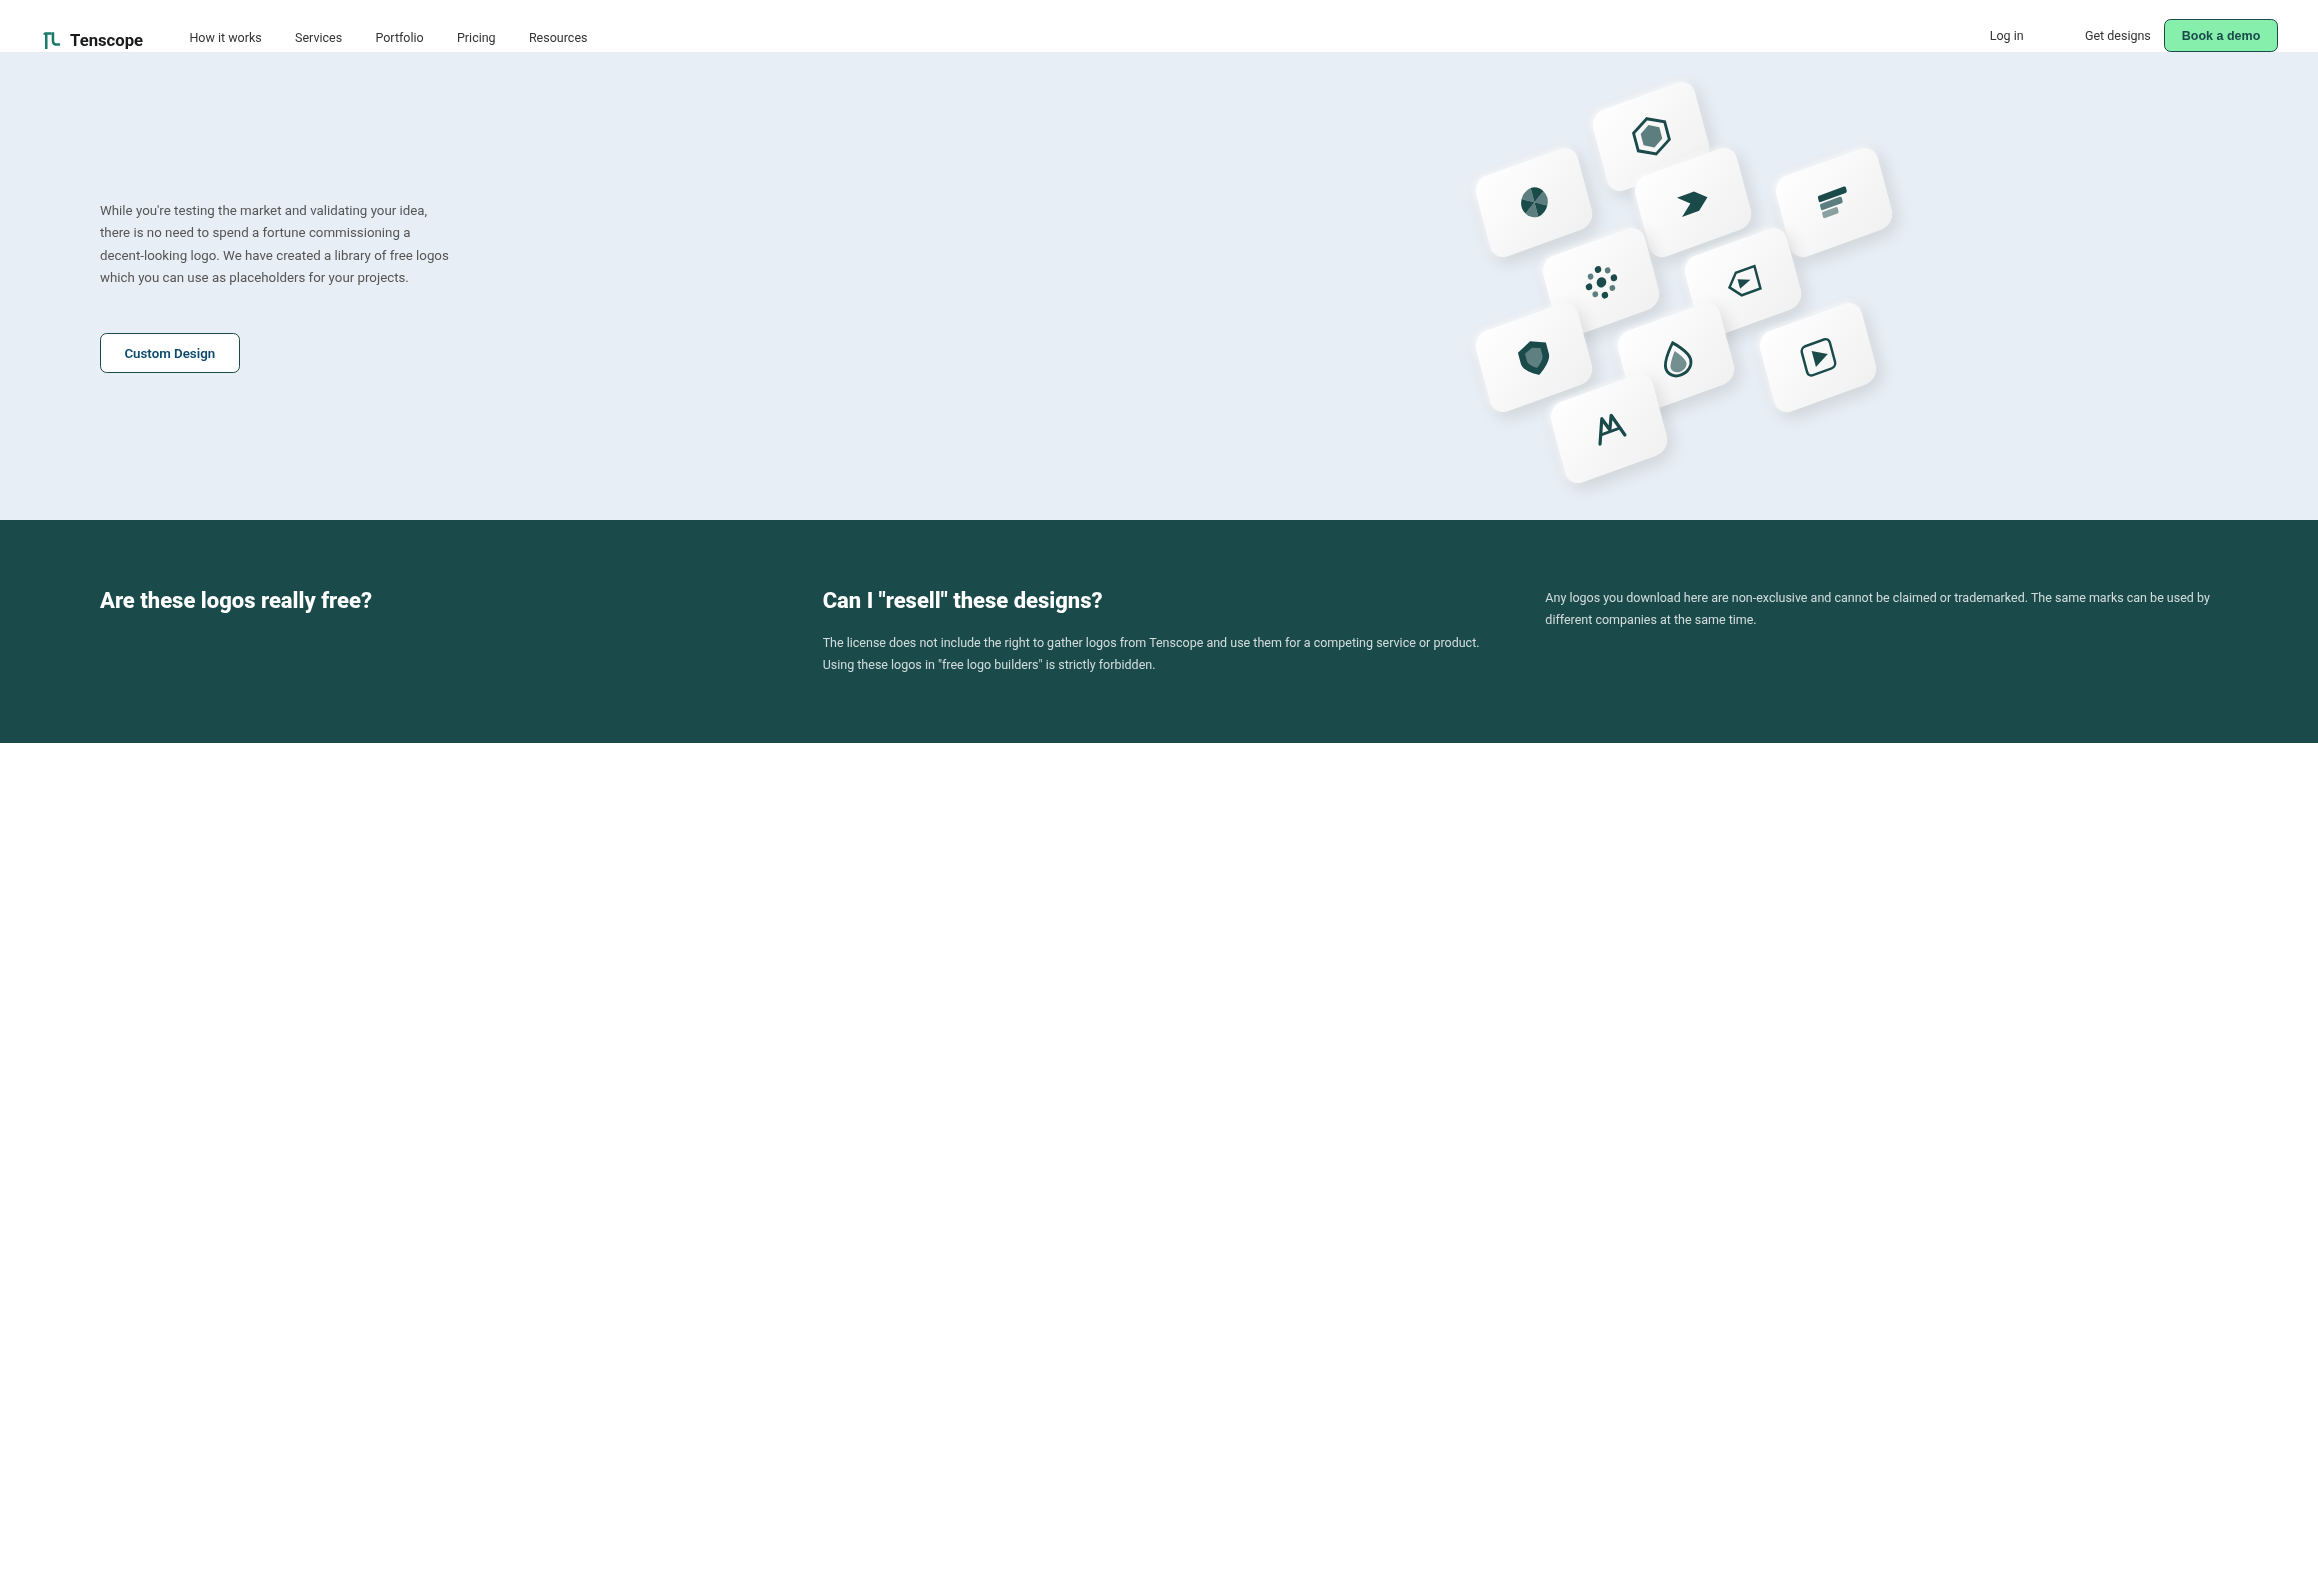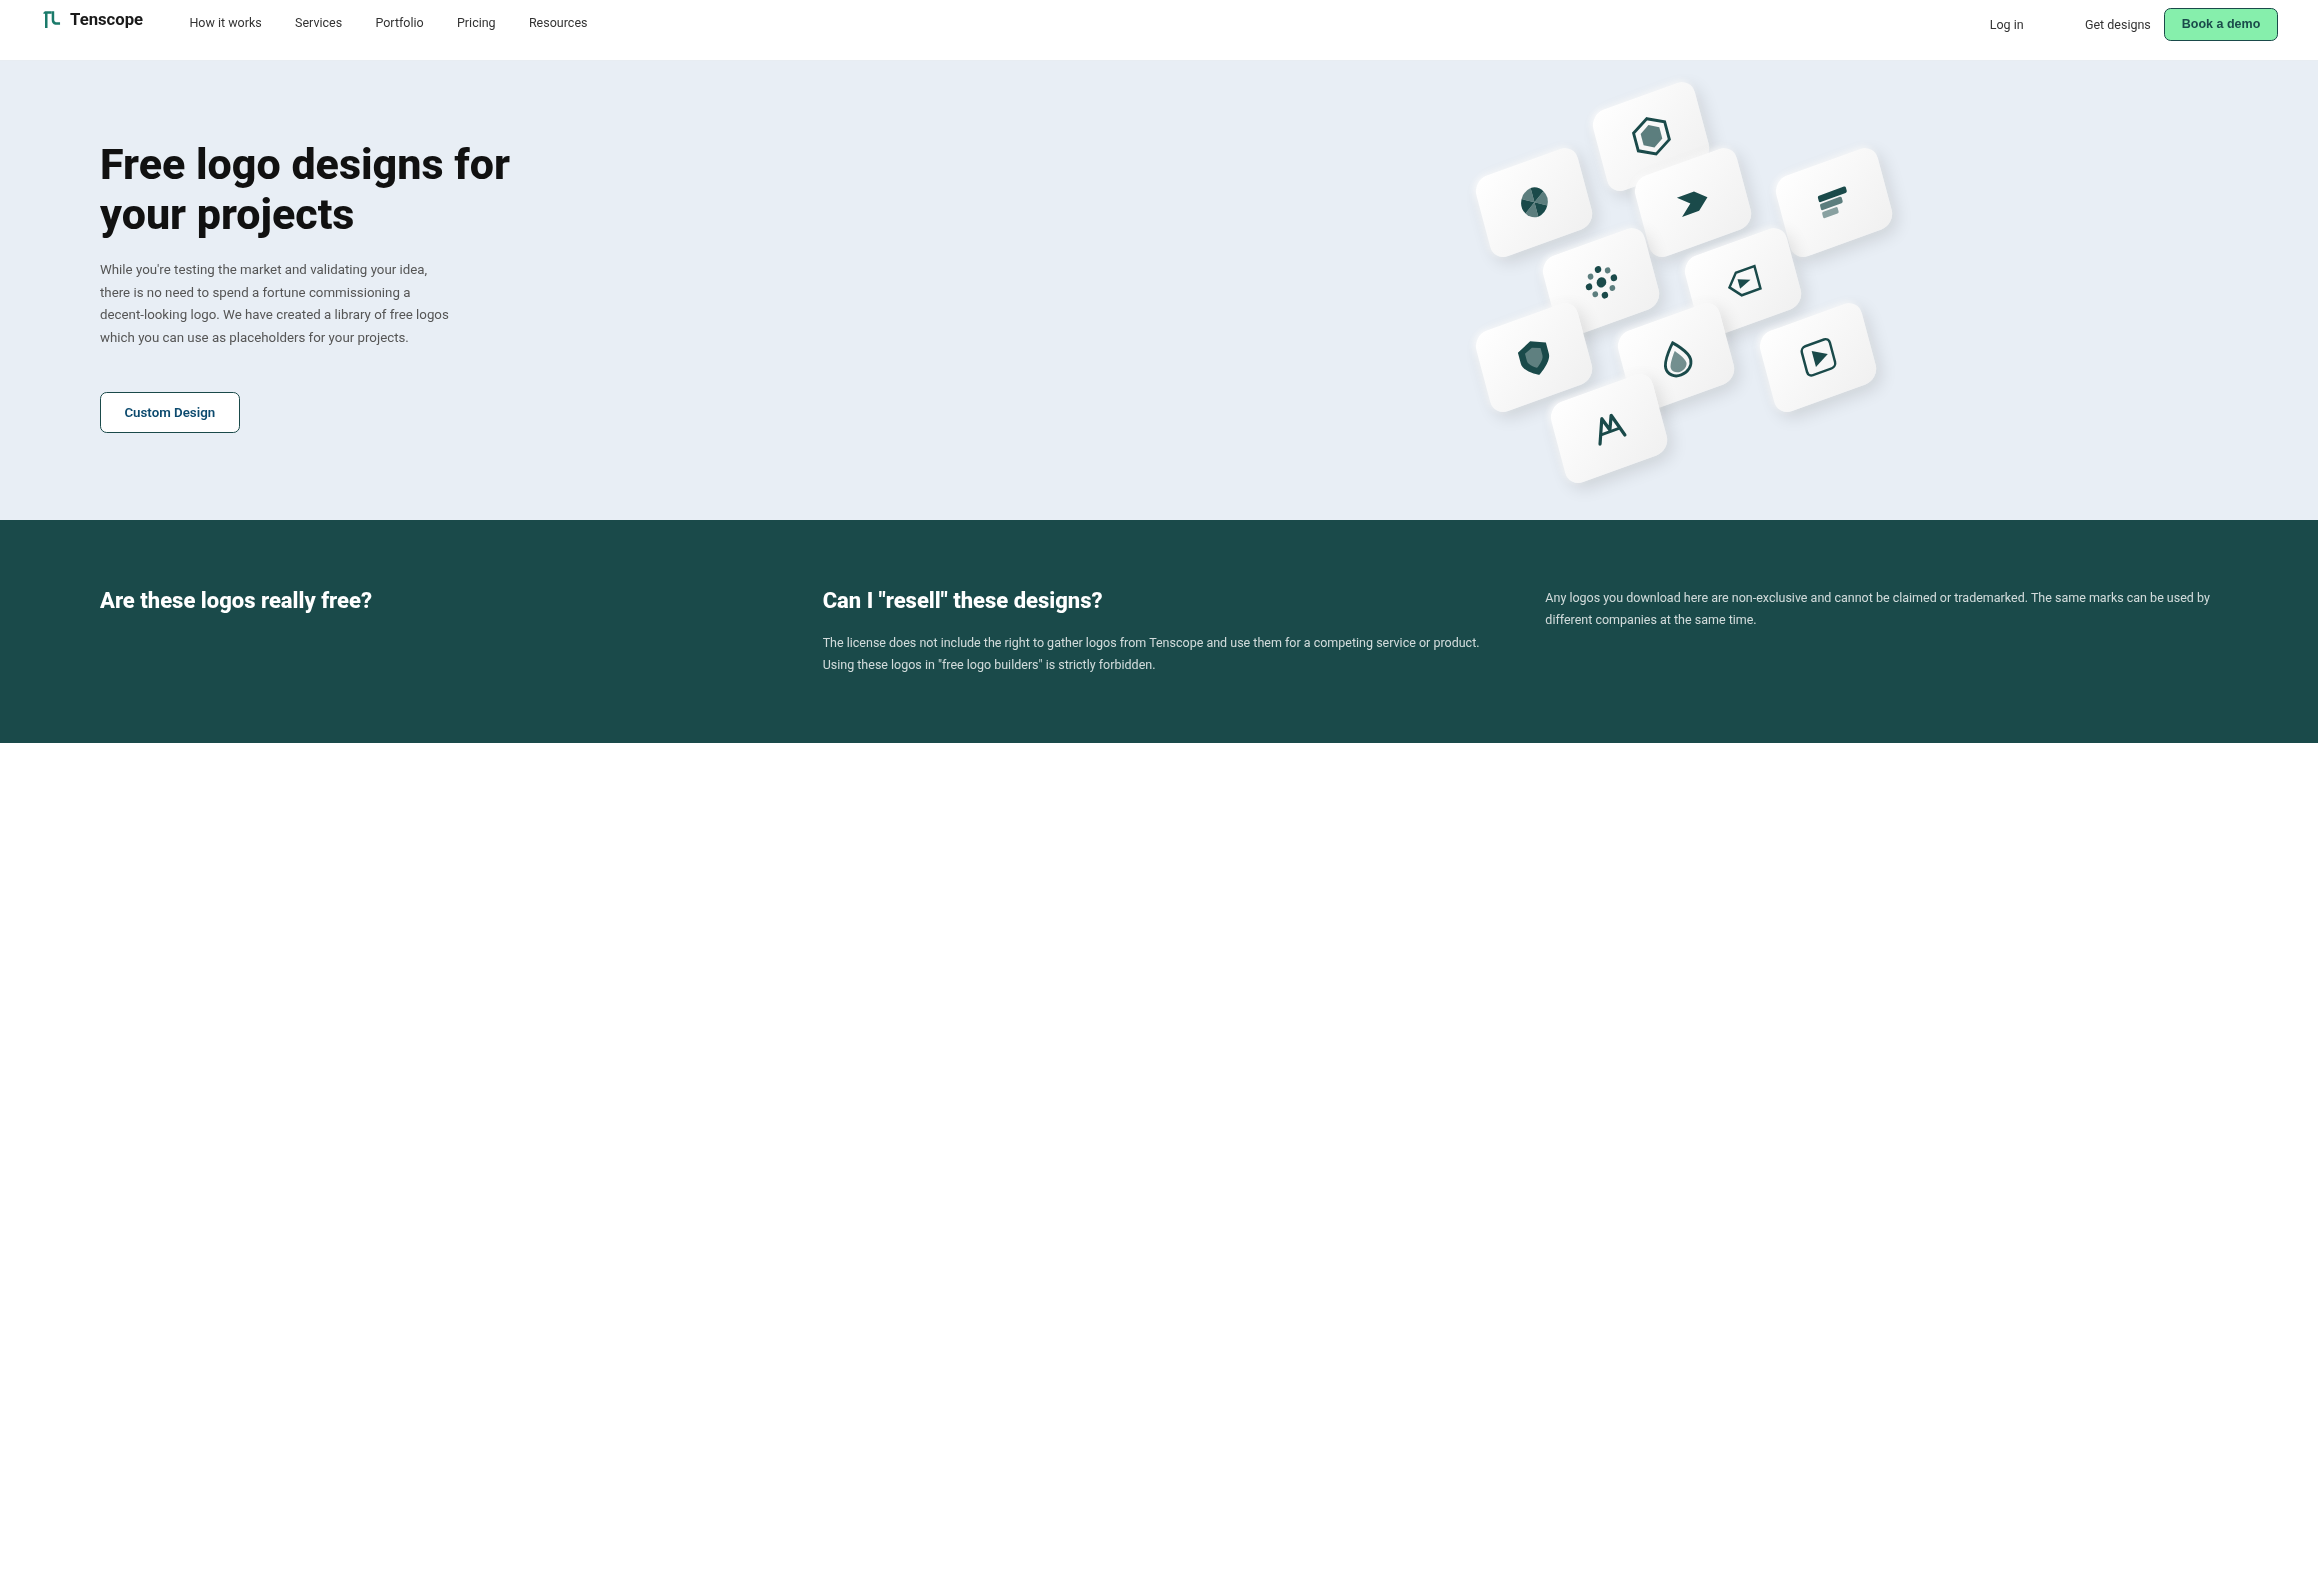--- a/index.html
+++ b/index.html
@@ -6,27 +6,27 @@
 
     body {
       font-family: -apple-system, BlinkMacSystemFont, 'Segoe UI', Roboto, sans-serif;
       background: #fff;
       color: #1a1a1a;
     }
 
     
     nav {
       display: flex;
-      align-items: flex-start;
+      align-items: flex-end;
       padding: 0 40px;
       height: 53px;
       background: #fff;
       border-bottom: 0.8px solid #e8edf2;
       position: sticky;
-      top: 8px;
+      top: 0;
       z-index: 100;
     }
     .nav-logo {
       display: flex;
       align-items: center;
       gap: 6.7px;
       text-decoration: none;
       margin-right: 33px;
     }
     .nav-logo-icon {
@@ -221,21 +221,20 @@
 
   <div class="nav-actions">
     <a class="nav-action-text" href="#">Log in</a>
     <a class="nav-action-text" href="#">Get designs</a>
     <button class="nav-book-btn">Book a demo</button>
   </div>
 </nav>
 
 <section class="hero">
   <div class="hero-content">
-    <h1 class="hero-title">Free logo designs for your projects</h1>
     <p class="hero-description">While you're testing the market and validating your idea, there is no need to spend a fortune commissioning a decent-looking logo. We have created a library of free logos which you can use as placeholders for your projects.</p>
     <a class="hero-cta" href="#">Custom Design</a>
   </div>
 
   <div class="hero-visual">
     <div class="tiles-container">
 
       <div class="tile tile-1">
         <svg viewBox="0 0 52 52">
           <polygon points="26,4 46,15 46,37 26,48 6,37 6,15" fill="none" stroke="#1a4a4a" stroke-width="3.5"></polygon>

